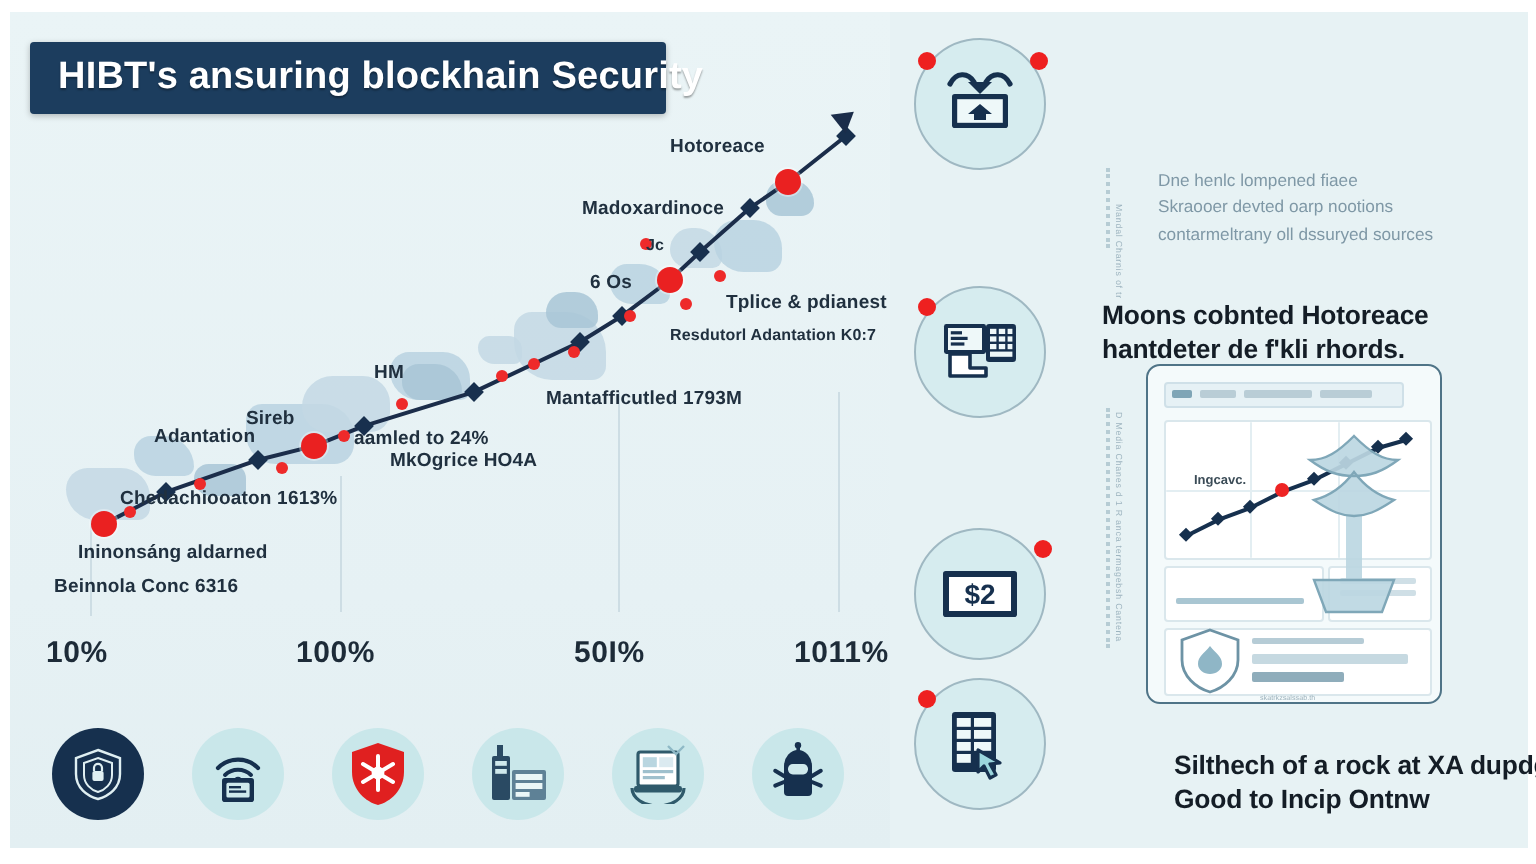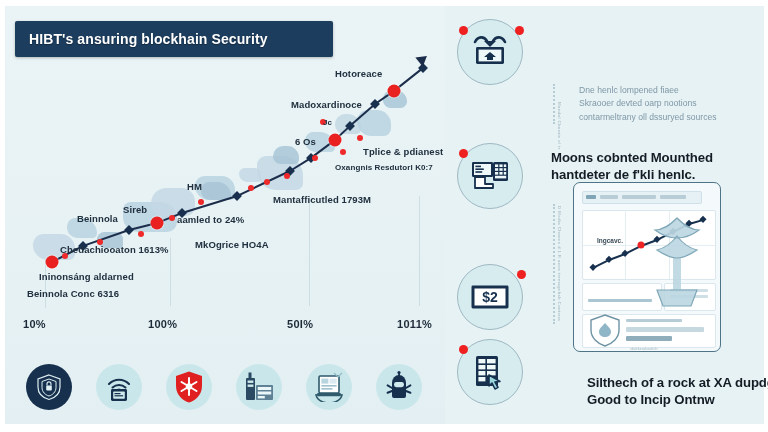--- a/index.html
+++ b/index.html
@@ -21,21 +21,21 @@
   
   .left-panel{position:absolute;left:5px;top:6px;width:440px;height:418px;
     background:linear-gradient(180deg,#eaf4f6 0%,#e6f1f4 70%,#e3eff2 100%);}
 
   .title-bar{
     position:absolute;left:10px;top:15px;width:318px;height:36px;
     background:#1c3d5e;border-radius:2px;
     box-shadow:0 1px 3px rgba(0,0,0,.25);
     display:flex;align-items:center;padding-left:14px;box-sizing:border-box;
   }
-  .title-bar .t{color:#ffffff;font-size:14px;font-weight:bold;letter-spacing:.1px;
+  .title-bar .t{color:#ffffff;font-size:19px;font-weight:bold;letter-spacing:.1px;
     white-space:nowrap;text-shadow:0 1px 1px rgba(0,0,0,.35);}
 
   
   .blob{position:absolute;background:#b9d2e0;opacity:.85;}
   .blob.l{background:#c3d8e4;}
   .blob.d{background:#a8c5d6;}
 
   
   .vgrid{position:absolute;width:1px;background:#cddde4;}
 
@@ -46,21 +46,21 @@
     transform:translate(-50%,-50%);box-shadow:0 0 0 1px rgba(255,255,255,.35);}
   .smdot{position:absolute;width:6px;height:6px;border-radius:50%;background:#ee2a2a;
     transform:translate(-50%,-50%);}
   .arrow{position:absolute;width:0;height:0;border-left:6px solid transparent;
     border-right:6px solid transparent;border-bottom:10px solid #1b2d4a;}
 
   .annot{position:absolute;color:#20303f;font-size:9.5px;font-weight:bold;
     white-space:nowrap;letter-spacing:.1px;}
   .annot.sm{font-size:8px;font-weight:bold;}
 
-  .axis-label{position:absolute;color:#1d2b38;font-size:11px;font-weight:bold;
+  .axis-label{position:absolute;color:#1d2b38;font-size:15px;font-weight:bold;
     letter-spacing:.3px;white-space:nowrap;}
 
   
   .icon-strip{position:absolute;left:5px;top:352px;width:440px;height:62px;}
   .circ-icon{position:absolute;width:46px;height:46px;border-radius:50%;
     background:#c9e7ea;display:flex;align-items:center;justify-content:center;}
   .circ-icon.navy{background:#16304e;}
   .circ-icon svg{display:block;}
 
   
@@ -169,28 +169,28 @@
         <div class="smdot" style="left: 338px; top: 146px;"></div>
         <div class="smdot" style="left: 355px; top: 132px;"></div>
         <div class="arrow" style="left: 412px; top: 48px; transform: rotate(51.5819deg);"></div>
       </div>
 
     <div id="annot-layer">
         <div class="annot" style="left: 330px; top: 62px;">Hotoreace</div>
         <div class="annot" style="left: 286px; top: 93px;">Madoxardinoce</div>
         <div class="annot sm" style="left: 318px; top: 112px;">Jc</div>
         <div class="annot" style="left: 358px; top: 140px; text-align: right;">Tplice &amp; pdianest</div>
-        <div class="annot sm" style="left: 330px; top: 157px;">Oxangnis Resdutorl K0:7</div>
+        <div class="annot sm" style="left: 330px; top: 157px;">Resdutorl Adantation K0:7</div>
         <div class="annot" style="left: 290px; top: 130px;">6 Os</div>
         <div class="annot" style="left: 268px; top: 188px;">Mantafficutled 1793M</div>
         <div class="annot" style="left: 182px; top: 175px;">HM</div>
-        <div class="annot" style="left: 190px; top: 233px;">MkOgrice HO4A</div>
+        <div class="annot" style="left: 190px; top: 219px;">MkOgrice HO4A</div>
         <div class="annot" style="left: 172px; top: 208px;">aamled to 24%</div>
         <div class="annot" style="left: 118px; top: 198px;">Sireb</div>
-        <div class="annot" style="left: 72px; top: 207px;">Beinnola</div>
+        <div class="annot" style="left: 72px; top: 207px;">Adantation</div>
         <div class="annot" style="left: 55px; top: 238px;">Chedachiooaton 1613%</div>
         <div class="annot" style="left: 34px; top: 265px;">Ininonsáng aldarned</div>
         <div class="annot" style="left: 22px; top: 282px;">Beinnola Conc 6316</div>
       </div>
 
     <div id="axis-layer">
         <div class="axis-label" style="left: 18px; top: 312px;">10%</div>
         <div class="axis-label" style="left: 143px; top: 312px;">100%</div>
         <div class="axis-label" style="left: 282px; top: 312px;">50I%</div>
         <div class="axis-label" style="left: 392px; top: 312px;">1011%</div>
@@ -312,21 +312,21 @@
           <rect x="26" y="15" width="3.2" height="2.6"></rect>
             <rect x="30.4" y="15" width="3.2" height="2.6"></rect>
           <rect x="34.8" y="15" width="2.4" height="2.6"></rect>
           <rect x="26" y="18.8" width="11.2" height="2.6"></rect>
         </g>
         <path d="M6 20 h10 v7 h8 v4 H6 Z" fill="#ffffff" stroke="#16304e" stroke-width="1.8" stroke-linejoin="round"></path>
       </svg>
     </div>
     <div class="rdot" style="left:14px;top:143px;"></div>
 
-    <div class="r-head" style="left:106px;top:143px;width:205px;">Moons cobnted Mounthed hantdeter de f'kli henlc.</div>
+    <div class="r-head" style="left:106px;top:143px;width:205px;">Moons cobnted Hotoreace hantdeter de f'kli rhords.</div>
 
     <div class="rcircle" style="left:12px;top:258px;">
       <svg width="40" height="26" viewBox="0 0 40 26" aria-hidden="true">
         <rect x="1.5" y="1.5" width="37" height="23" rx="1.4" fill="#16304e"></rect>
         <rect x="4.5" y="4.5" width="31" height="17" fill="#ffffff"></rect>
         <text x="20" y="18" font-family="Liberation Sans, sans-serif" font-size="14" font-weight="bold" fill="#16304e" text-anchor="middle">$2</text>
       </svg>
     </div>
     <div class="rdot" style="left:72px;top:264px;"></div>
     <div class="v-dots" style="left:108px;top:198px;height:120px;"></div>

